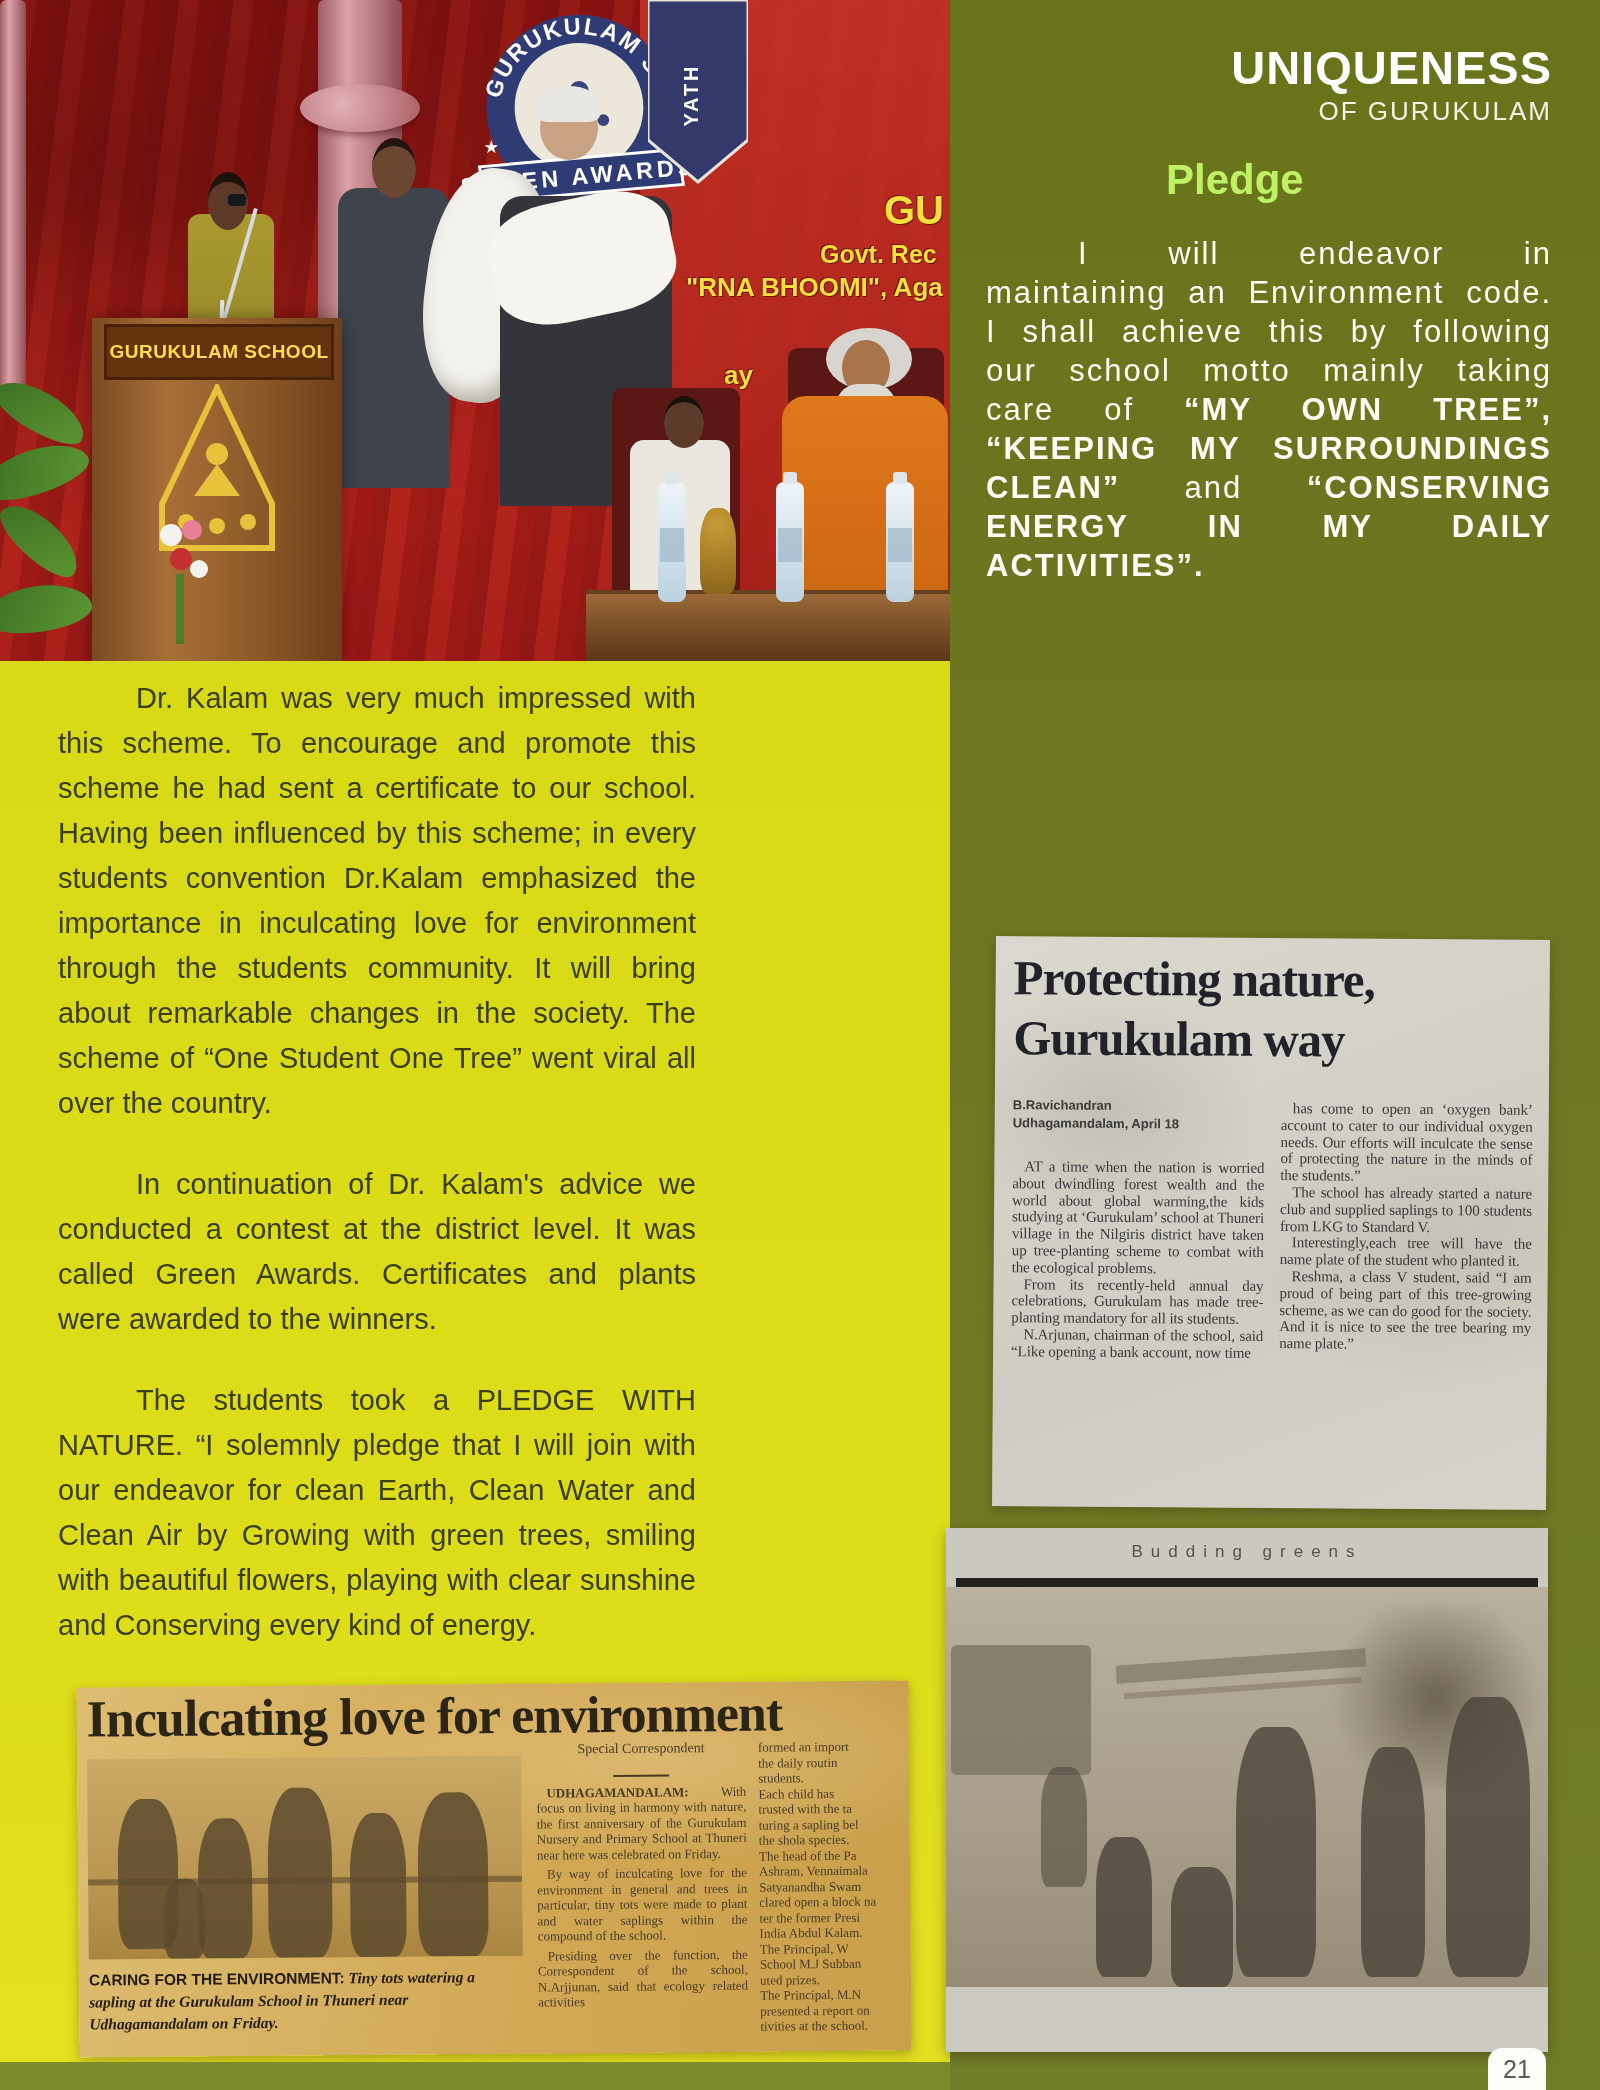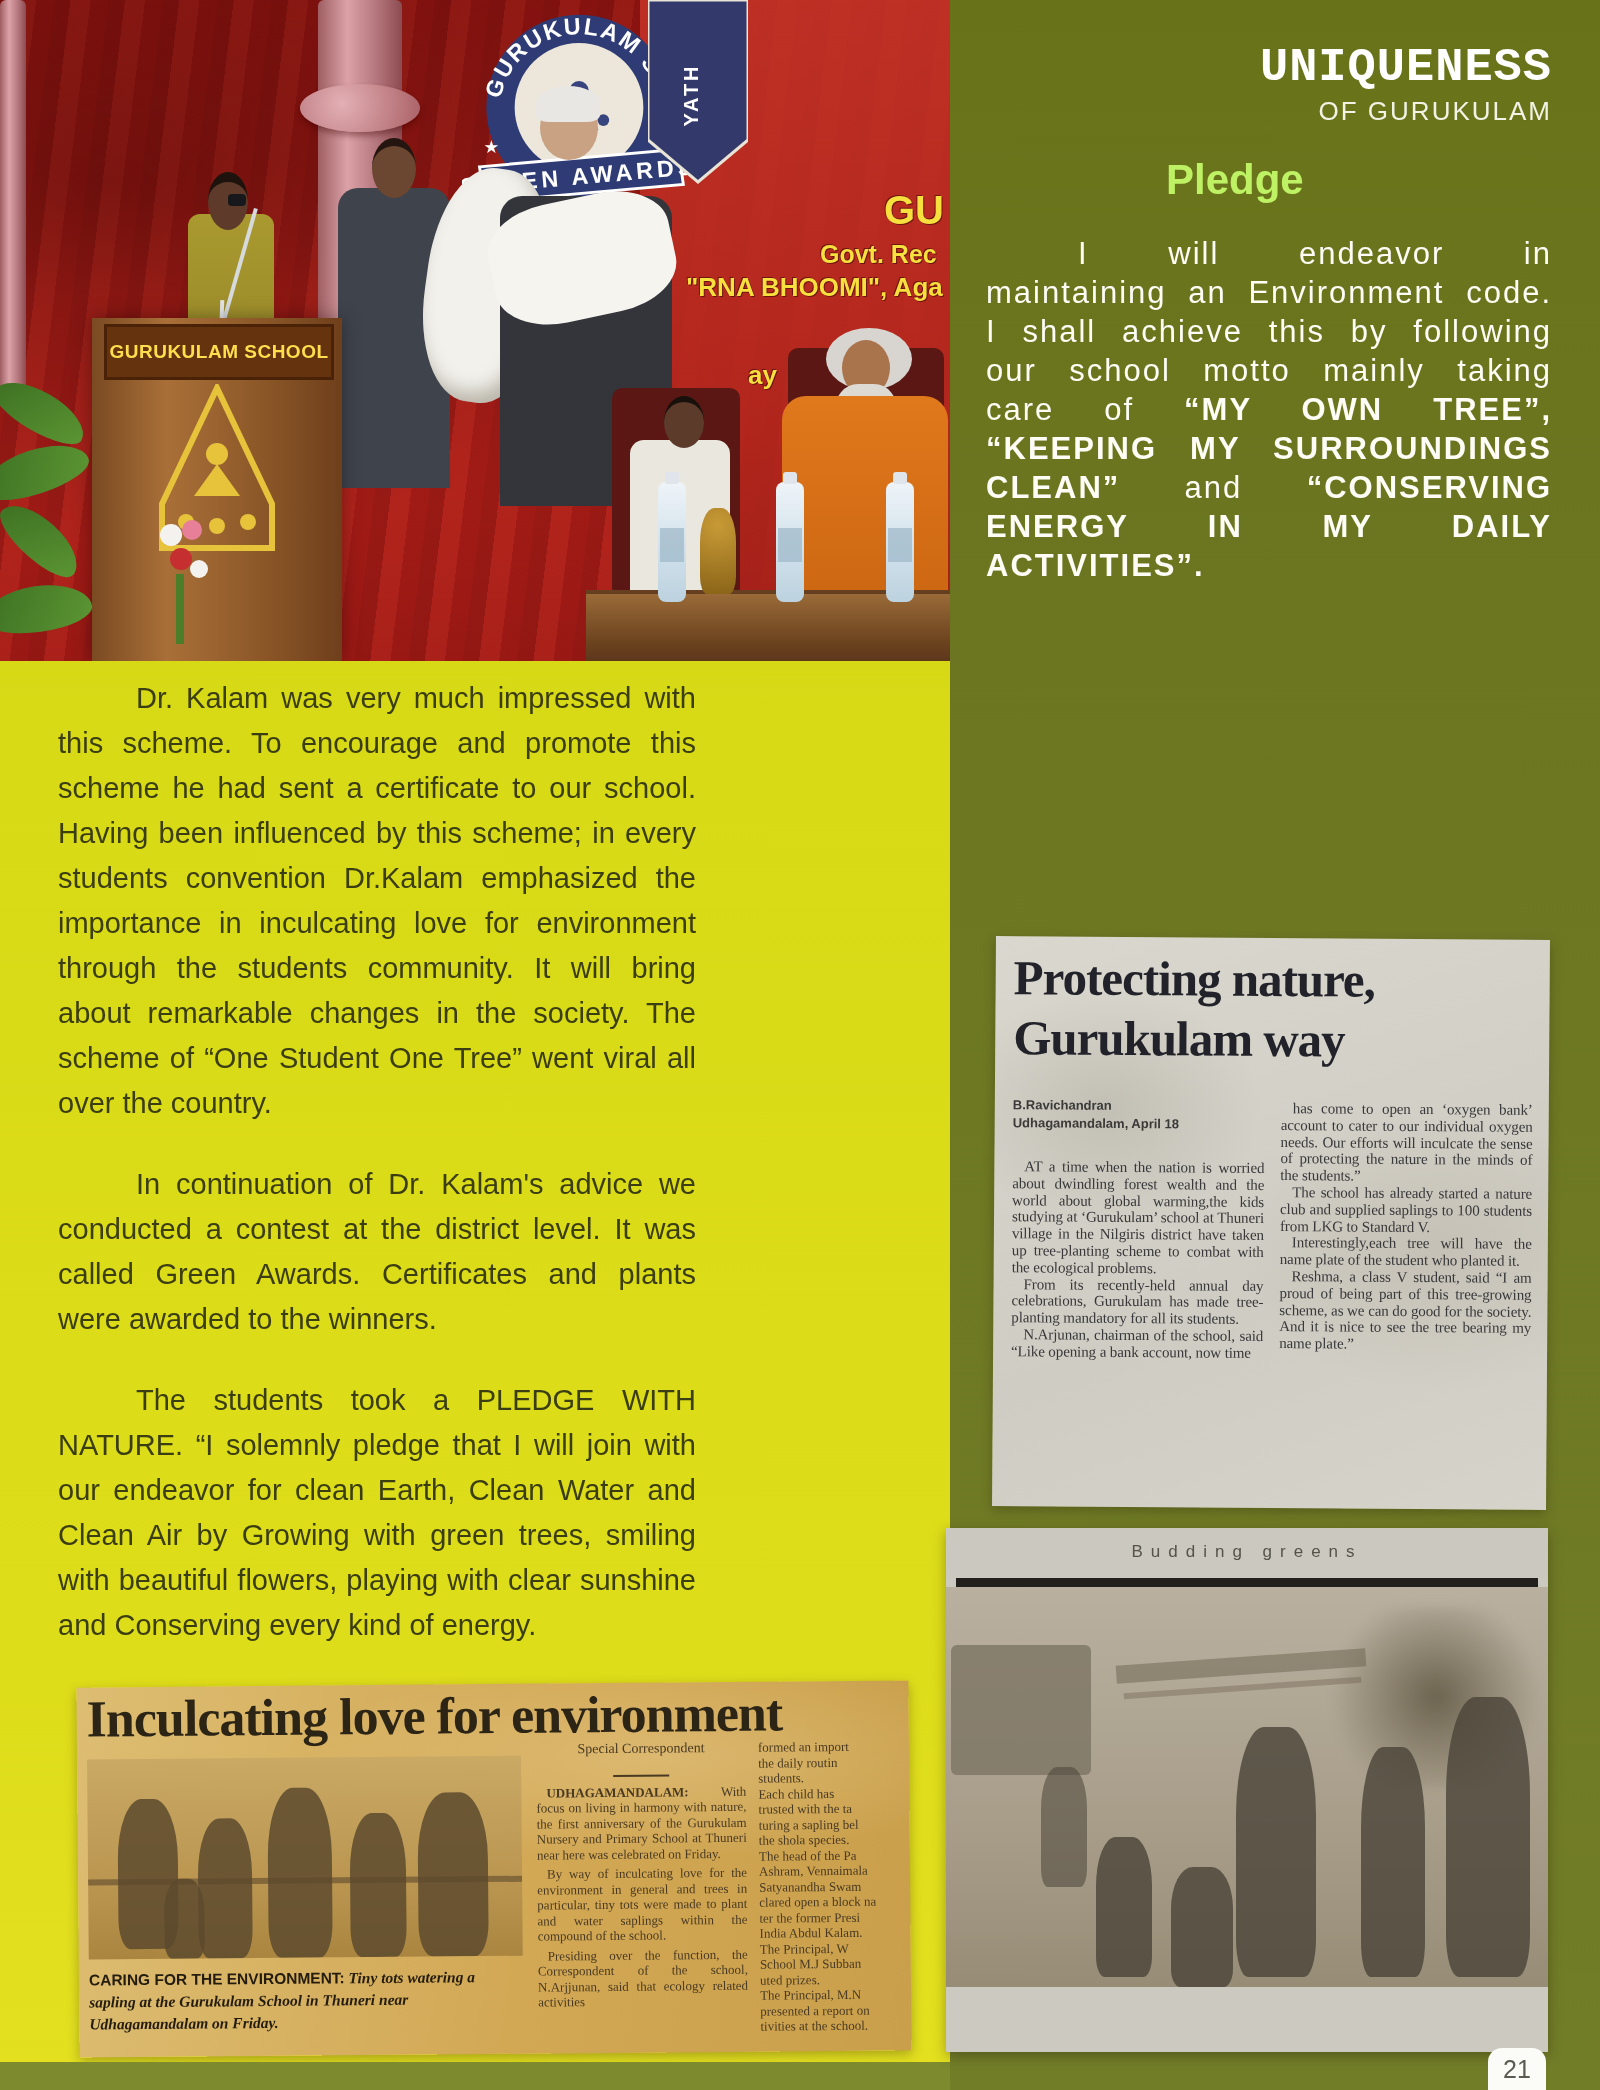--- a/index.html
+++ b/index.html
@@ -22,21 +22,21 @@
       background:linear-gradient(180deg,#c33226,#b5281e 55%,#a32019);opacity:.9;}
   .pillar{top:0;background:linear-gradient(90deg,#9f5f62,#dba2a8 35%,#b4767c 70%,#8c4b50);border-radius:6px;}
   .pillar1{left:0;width:26px;height:400px;}
   .pillar2{left:318px;width:84px;height:480px;}
   .pillar-cap{left:300px;top:84px;width:120px;height:48px;border-radius:50%;
       background:radial-gradient(circle at 35% 40%,#e3b0b5,#a96065);box-shadow:0 4px 6px rgba(60,0,0,.4);}
   .gold{color:#f7df3e;font-weight:bold;text-shadow:1px 1px 0 #6e1510,-1px -1px 0 #6e1510;}
   .gu-txt{left:884px;top:188px;font-size:40px;}
   .banner1{left:820px;top:240px;font-size:25px;}
   .banner2{left:686px;top:272px;font-size:26px;}
-  .banner3{left:748px;top:360px;font-size:26px;}
+  .banner3{left:724px;top:360px;font-size:26px;}
   
   .head{border-radius:50%;}
   .woman-body{left:188px;top:214px;width:86px;height:250px;background:linear-gradient(180deg,#a9992f,#8f7f26);border-radius:12px 12px 0 0;}
   .woman-head{left:208px;top:172px;width:40px;height:48px;background:#5d3a2a;border-top:10px solid #1d120c;}
   .mic-stand{left:236px;top:206px;width:4px;height:130px;background:#d7dadd;transform:rotate(16deg);}
   .mic-pole{left:214px;top:300px;width:4px;height:361px;background:#e4e6e8;transform:rotate(2deg);}
   .mic-head{left:228px;top:194px;width:18px;height:12px;background:#17181c;border-radius:4px;}
   .suit-body{left:338px;top:188px;width:112px;height:300px;background:#3f434c;border-radius:20px 20px 0 0;}
   .suit-head{left:372px;top:138px;width:44px;height:52px;background:#6b4631;border-top:8px solid #241510;}
   .suit-arm{left:428px;top:206px;width:66px;height:26px;background:#3f434c;border-radius:12px;transform:rotate(-24deg);}
@@ -91,21 +91,21 @@
   .clip1-colA .corr{font-size:14px;text-align:center;width:170px;margin:0 auto 18px auto;}
   .clip1-colA .corr-rule{width:56px;height:2px;background:#4a3a22;margin:3px auto 8px auto;}
   .clip1-colA p{margin:0 0 4px 0;text-indent:10px;}
   .clip1-colA .dl{font-weight:bold;}
   .clip1-colB{position:absolute;left:681px;top:58px;width:146px;font-size:13px;line-height:15.5px;white-space:pre-line;overflow:hidden;height:300px;}
 
   
   .col-right{position:absolute;left:950px;top:0;width:650px;height:2090px;
      background:linear-gradient(180deg,#687319,#6c7621 30%,#727d28 100%);}
   .uniq{position:absolute;right:48px;top:42px;text-align:right;color:#ffffff;}
-  .uniq .l1{font-size:47px;font-weight:800;letter-spacing:1px;line-height:52px;font-family:Liberation Mono, monospace;}
+  .uniq .l1{font-size:47px;font-weight:800;letter-spacing:1px;line-height:52px;}
   .uniq .l2{font-size:26px;font-weight:400;letter-spacing:2px;color:#f2f3e4;line-height:34px;}
   .pledge-title{position:absolute;left:1166px;top:156px;font-size:42px;font-weight:bold;color:#bef264;}
   .pledge{position:absolute;left:986px;top:234px;width:566px;color:#fdfdf6;
      font-size:31px;line-height:39px;text-align:justify;letter-spacing:2px;word-spacing:5px;text-indent:92px;margin:0;}
   .pledge .pb{font-weight:bold;}
 
   
   .clip2{position:absolute;left:994px;top:938px;width:554px;height:570px;transform:rotate(.4deg);
      background:
        radial-gradient(40% 30% at 20% 30%, rgba(120,115,100,.20), transparent 70%),

